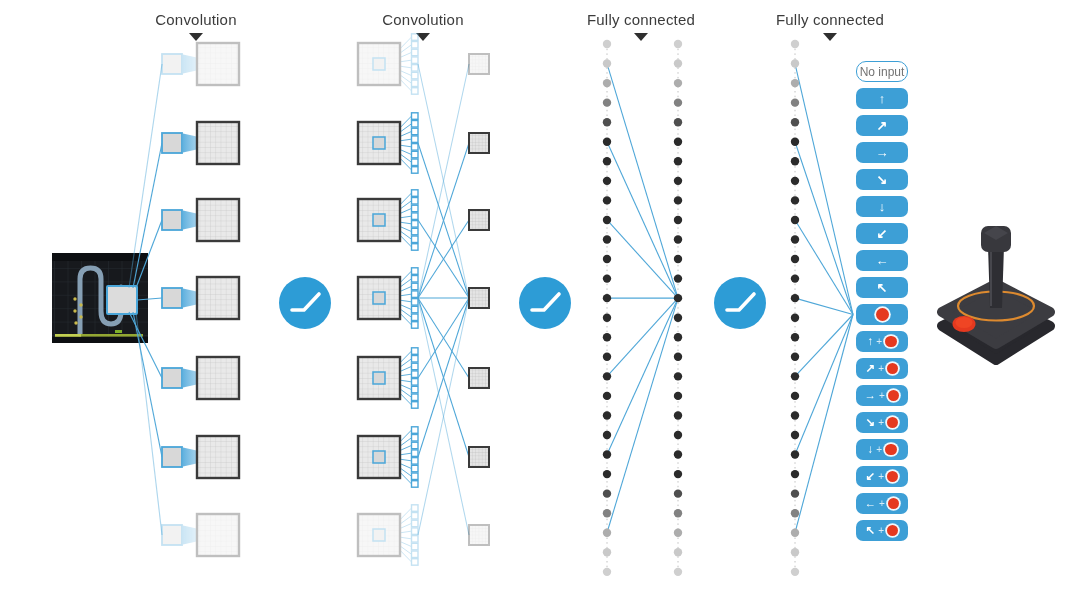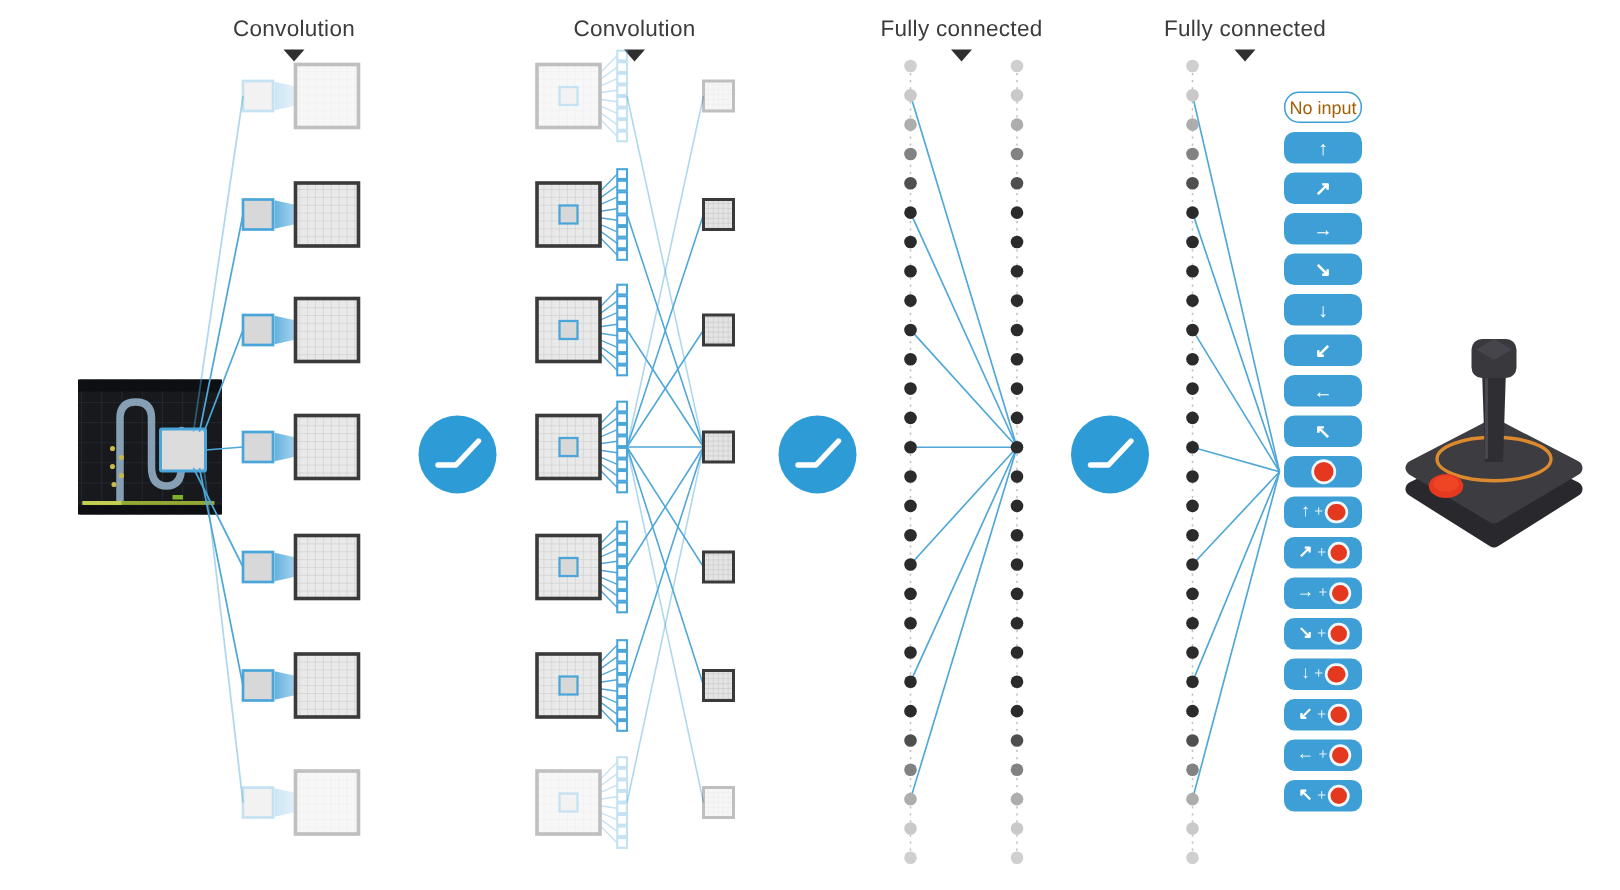--- a/index.html
+++ b/index.html
@@ -4,21 +4,21 @@
 <style>
   html,body{margin:0;padding:0;background:#fff;}
   .stage{position:relative;width:1080px;height:593px;background:#fff;overflow:hidden;
          font-family:"Liberation Sans",sans-serif;}
   .stage svg{position:absolute;left:0;top:0;}
   .hdr{position:absolute;top:11px;width:170px;text-align:center;font-size:15px;
        color:#3b3b3b;letter-spacing:.2px;}
   .abtn{position:absolute;left:856px;width:52px;height:21px;background:#3d9fd6;
         border-radius:7px;display:flex;align-items:center;justify-content:center;
         color:#fff;font-weight:bold;font-size:13px;box-sizing:border-box;}
-  .abtn.outline{background:#fff;border:1.6px solid #3d9fd6;color:#a16207;
+  .abtn.outline{background:#fff;border:1.6px solid #3d9fd6;color:#737373;
         font-size:12px;font-weight:normal;border-radius:10px;}
   .abtn .arrow{line-height:1;}
   .abtn.combo .arrow{font-size:11.5px;}
   .fire-dot{width:13px;height:13px;border-radius:50%;background:#e5391f;
         box-shadow:0 0 0 1.8px rgba(255,255,255,.92);display:inline-block;}
   .fire-dot.small{width:11.5px;height:11.5px;}
   .plus{color:rgba(255,255,255,.8);font-size:10px;font-weight:normal;margin:0 3px;line-height:1;}
 </style>
 </head>
 <body>

